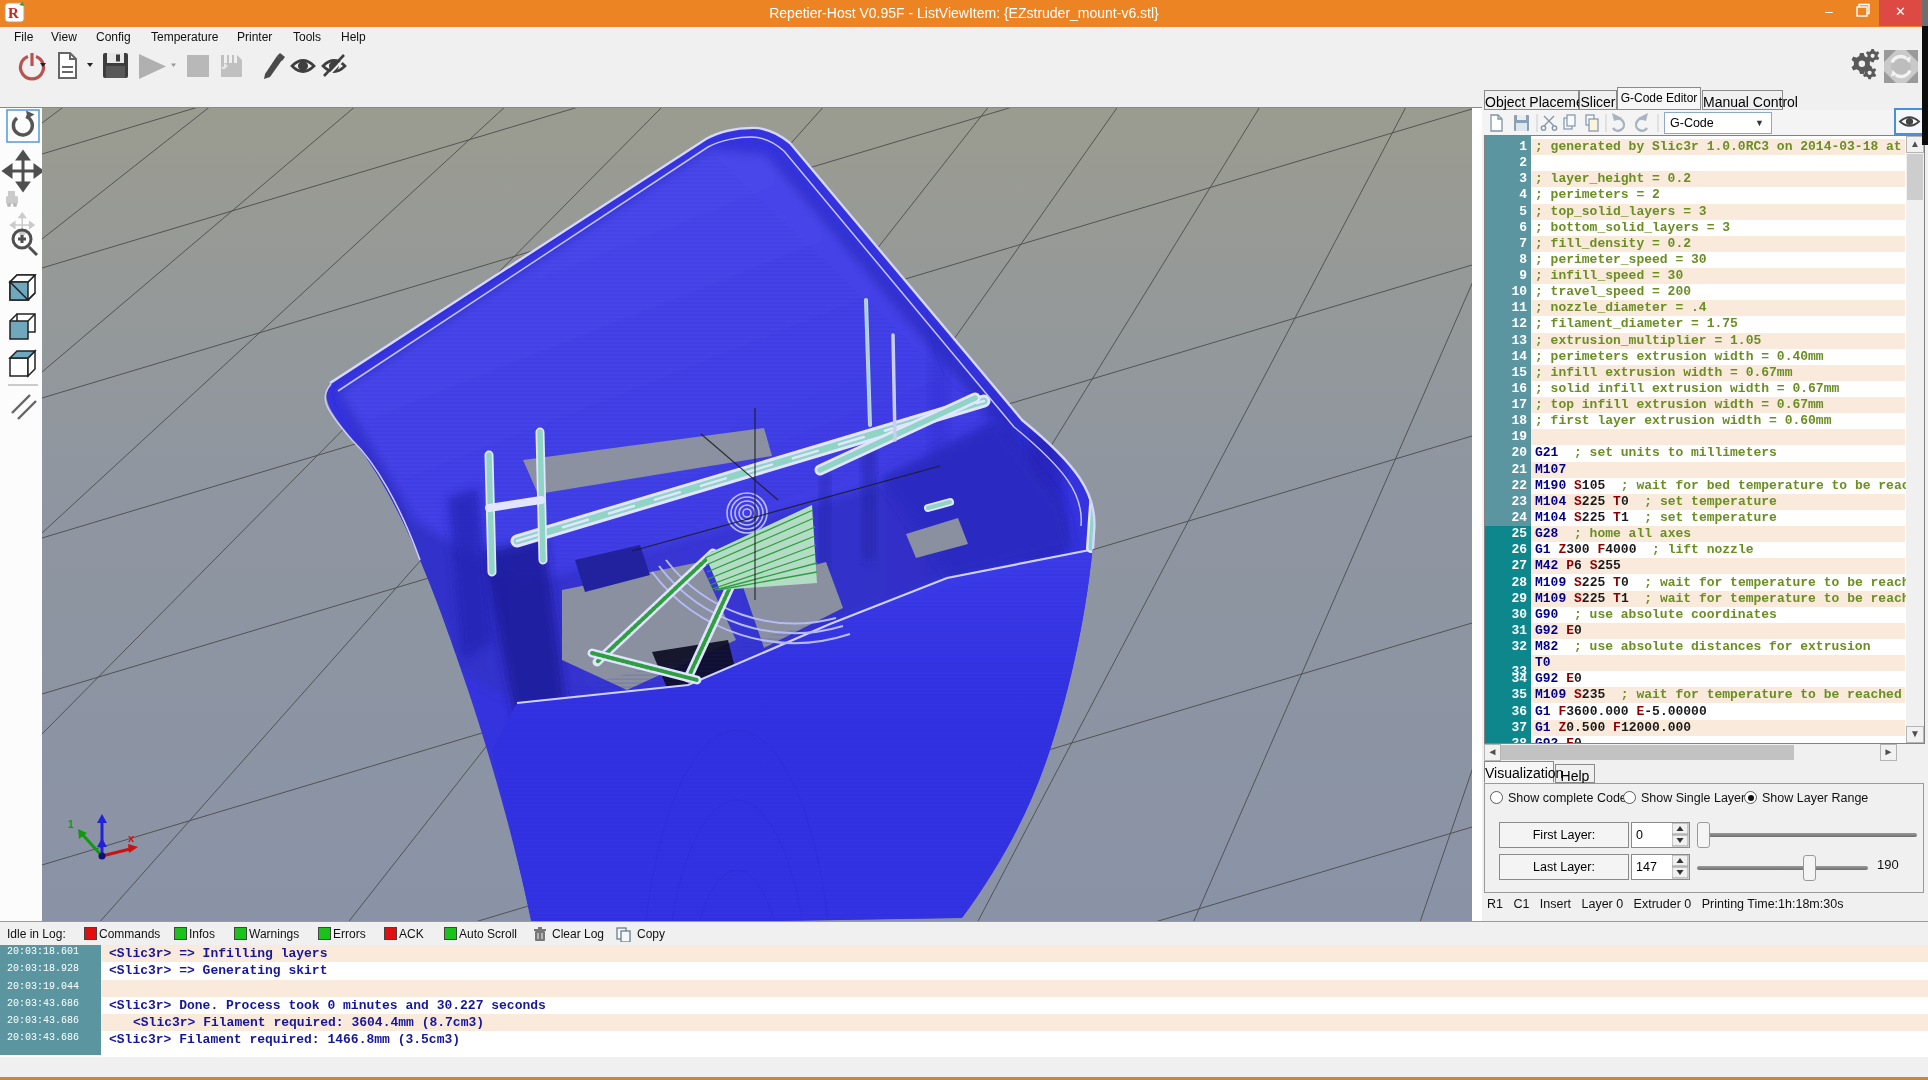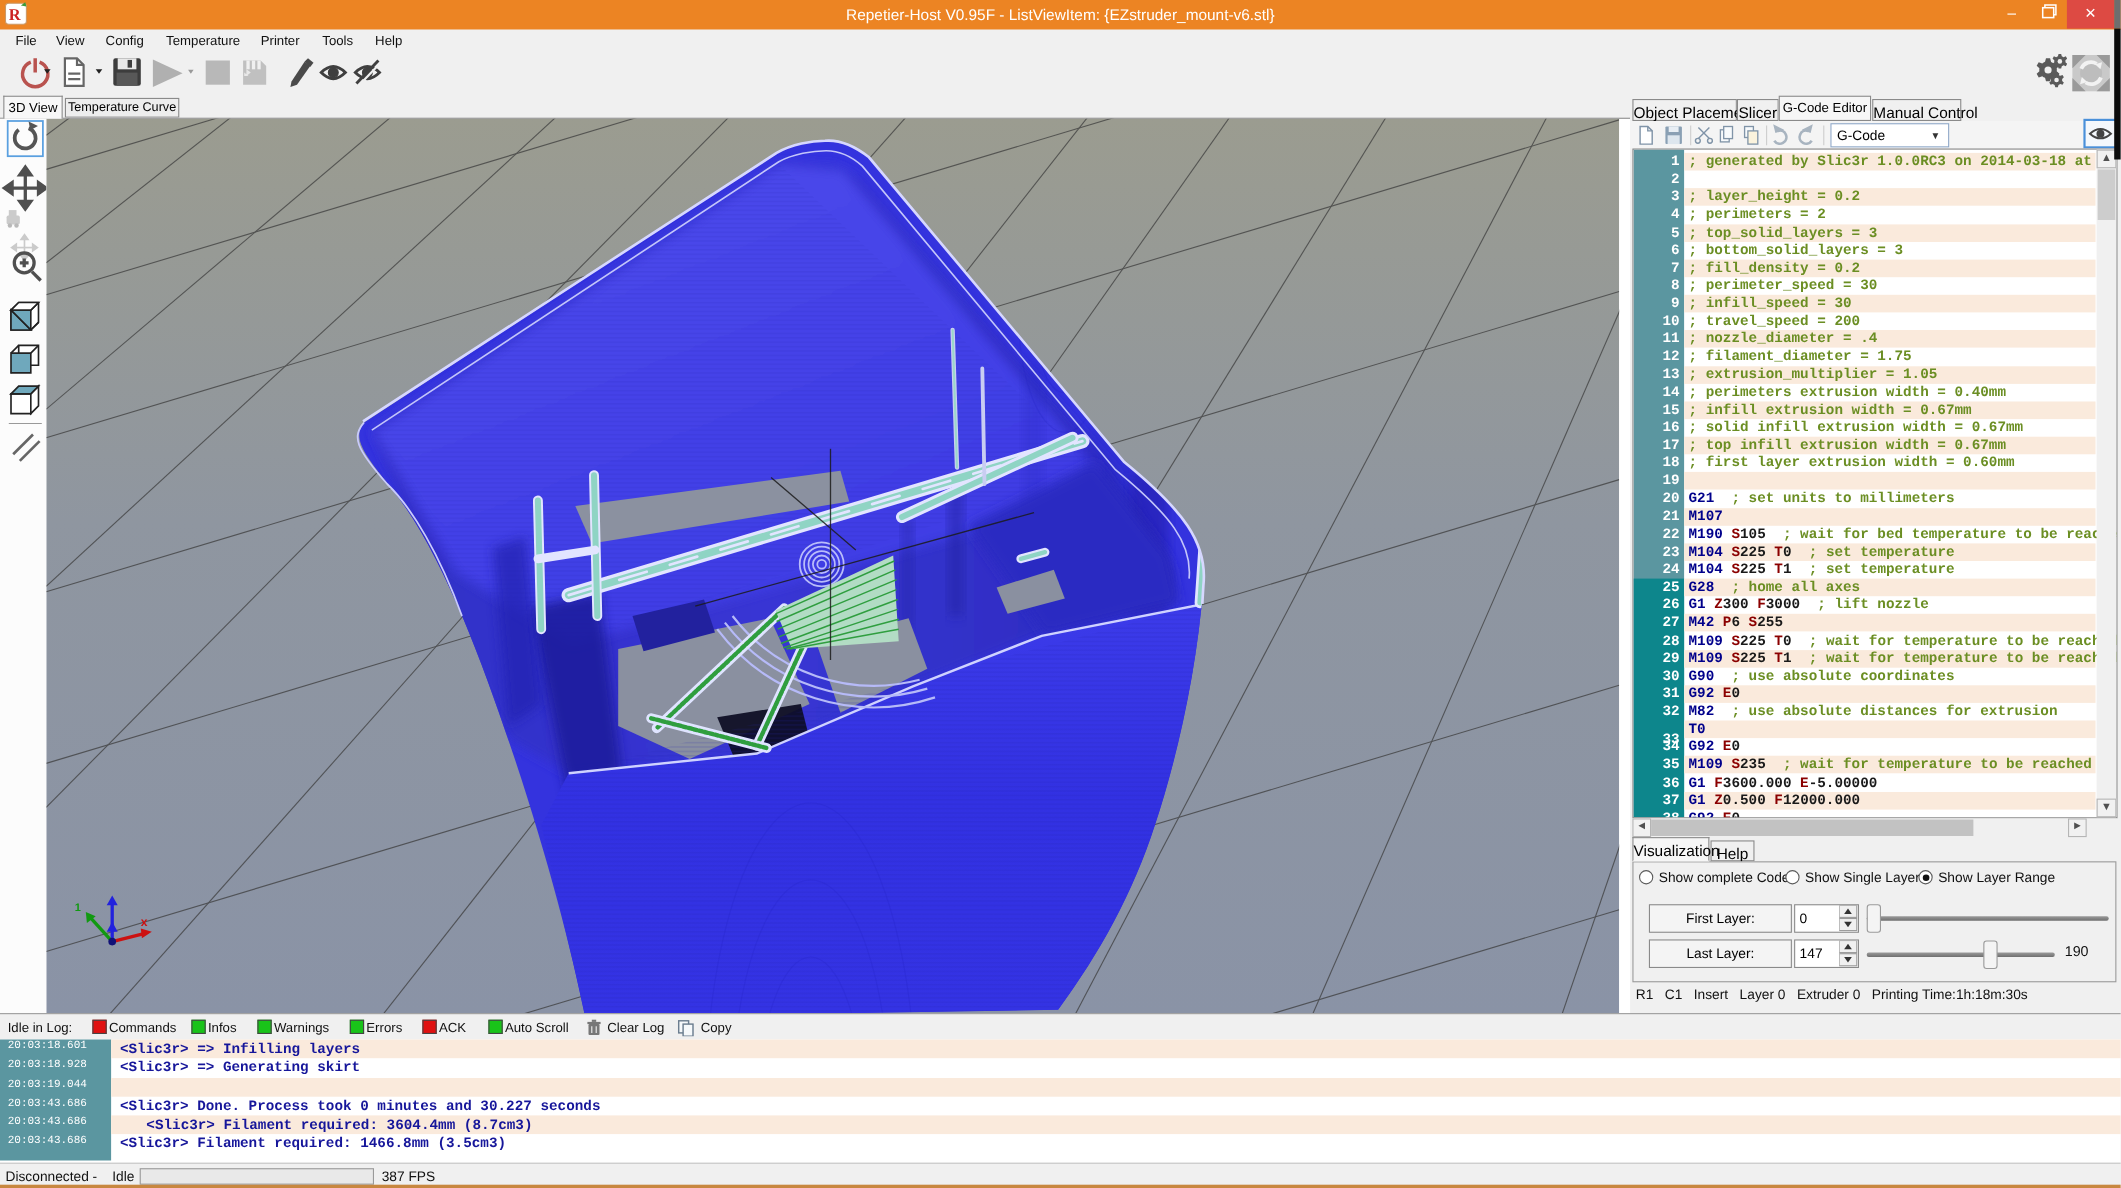--- a/index.html
+++ b/index.html
@@ -142,24 +142,20 @@
   <path d="M34 0 v12 L22 0 z M0 33 v-12 L12 33 z" fill="#9a9a9a"></path>
   <circle cx="17" cy="16.5" r="10" fill="#bdbdbd"></circle>
   <g stroke="#f2f2f2" stroke-width="3.4" fill="none">
    <path d="M8 12.5 a9.5 9.5 0 0 1 14 -4.5"></path>
    <path d="M26 20.5 a9.5 9.5 0 0 1 -14 4.5"></path>
   </g>
   <path d="M20.5 8.5 l6.5 -2 l-1.5 6.5 z" fill="#f2f2f2"></path>
   <path d="M13.5 24.5 l-6.5 2 l1.5 -6.5 z" fill="#f2f2f2"></path>
  </g>
 </svg>
-<div id="tabstrip">
-      <div class="tab3d">3D View</div>
-      <div class="tabtc">Temperature Curve</div>
-    </div>
 <div id="view3d"></div>
 <svg class="abs" style="left:42px;top:108px" width="1430" height="814" viewBox="42 108 1430 814">
 <defs>
  <linearGradient id="bgg" x1="0" y1="0" x2="0" y2="1">
   <stop offset="0" stop-color="#9b9c90"></stop>
           <stop offset="0.45" stop-color="#8f96a0"></stop>
           <stop offset="1" stop-color="#8a93a6"></stop>
  </linearGradient>
  <linearGradient id="walltl" x1="0" y1="0" x2="0.6" y2="1">
   <stop offset="0" stop-color="#5150ee"></stop>
@@ -518,21 +514,21 @@
 <div class="codeline" style="top:342px;"><span class="k">M190</span> <span class="p">S</span><span class="n">105</span>  <span class="c">; wait for bed temperature to be reached</span></div>
 <div class="ln cream" style="top:358px;left:46px;width:374px;"></div>
 <div class="num" style="top:358px;">23</div>
 <div class="codeline" style="top:358px;"><span class="k">M104</span> <span class="p">S</span><span class="n">225</span> <span class="p">T</span><span class="n">0</span>  <span class="c">; set temperature</span></div>
 <div class="num" style="top:374px;">24</div>
 <div class="codeline" style="top:374px;"><span class="k">M104</span> <span class="p">S</span><span class="n">225</span> <span class="p">T</span><span class="n">1</span>  <span class="c">; set temperature</span></div>
 <div class="ln cream" style="top:390px;left:46px;width:374px;"></div>
 <div class="num" style="top:390px;">25</div>
 <div class="codeline" style="top:390px;"><span class="k">G28</span>  <span class="c">; home all axes</span></div>
 <div class="num" style="top:406px;">26</div>
-<div class="codeline" style="top:406px;"><span class="k">G1</span> <span class="p">Z</span><span class="n">300</span> <span class="p">F</span><span class="n">3000</span>  <span class="c">; lift nozzle</span></div>
+<div class="codeline" style="top:406px;"><span class="k">G1</span> <span class="p">Z</span><span class="n">300</span> <span class="p">F</span><span class="n">4000</span>  <span class="c">; lift nozzle</span></div>
 <div class="ln cream" style="top:422px;left:46px;width:374px;"></div>
 <div class="num" style="top:422px;">27</div>
 <div class="codeline" style="top:422px;"><span class="k">M42</span> <span class="p">P</span><span class="n">6</span> <span class="p">S</span><span class="n">255</span></div>
 <div class="num" style="top:439px;">28</div>
 <div class="codeline" style="top:439px;"><span class="k">M109</span> <span class="p">S</span><span class="n">225</span> <span class="p">T</span><span class="n">0</span>  <span class="c">; wait for temperature to be reached</span></div>
 <div class="ln cream" style="top:455px;left:46px;width:374px;"></div>
 <div class="num" style="top:455px;">29</div>
 <div class="codeline" style="top:455px;"><span class="k">M109</span> <span class="p">S</span><span class="n">225</span> <span class="p">T</span><span class="n">1</span>  <span class="c">; wait for temperature to be reached</span></div>
 <div class="num" style="top:471px;">30</div>
 <div class="codeline" style="top:471px;"><span class="k">G90</span>  <span class="c">; use absolute coordinates</span></div>
@@ -637,21 +633,14 @@
 <div class="logrow cream" style="top:35px;"></div>
 <div class="logts" style="top:36px;">20:03:19.044</div>
 <div class="logts" style="top:53px;">20:03:43.686</div>
 <div class="logtxt" style="top:53px;">&lt;Slic3r&gt; Done. Process took 0 minutes and 30.227 seconds</div>
 <div class="logrow cream" style="top:69px;"></div>
 <div class="logts" style="top:70px;">20:03:43.686</div>
 <div class="logtxt" style="top:70px;margin-left:24px;">&lt;Slic3r&gt; Filament required: 3604.4mm (8.7cm3)</div>
 <div class="logts" style="top:87px;">20:03:43.686</div>
 <div class="logtxt" style="top:87px;">&lt;Slic3r&gt; Filament required: 1466.8mm (3.5cm3)</div>
 </div>
-<div id="statusbar">
-<div class="abs" style="left:5px;top:5px;">Disconnected</div>
-<div class="abs" style="left:84px;top:5px;">-</div>
-<div class="abs" style="left:102px;top:5px;">Idle</div>
-<div class="abs" style="left:127px;top:4px;width:213px;height:15px;background:#e9e9e9;border:1px solid #9a9a9a;"></div>
-<div class="abs" style="left:347px;top:5px;">387 FPS</div>
-</div>
 <div class="abs" style="left:0;top:1077px;width:1928px;height:3px;background:#c8873f;"></div>
 
 </div>
 </body></html>

